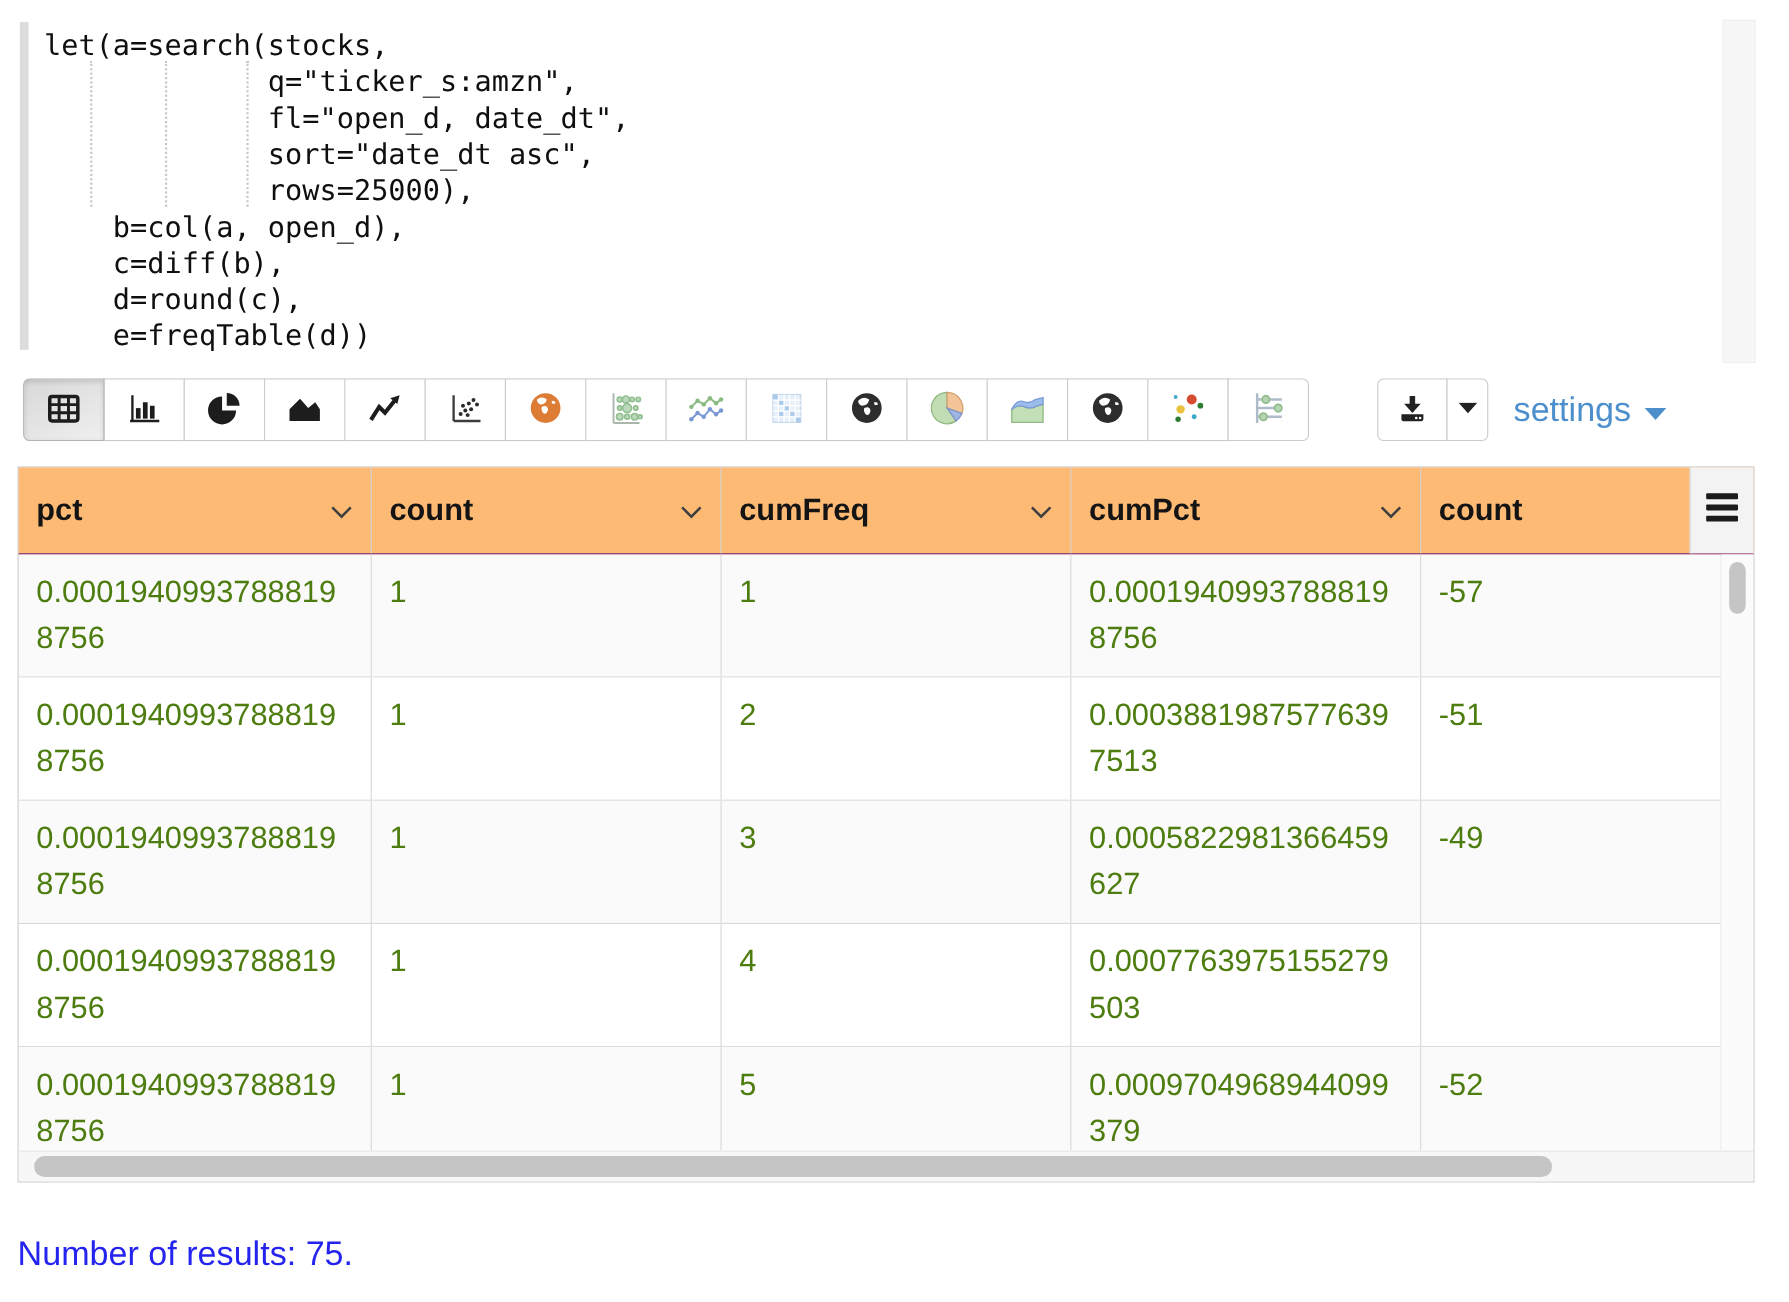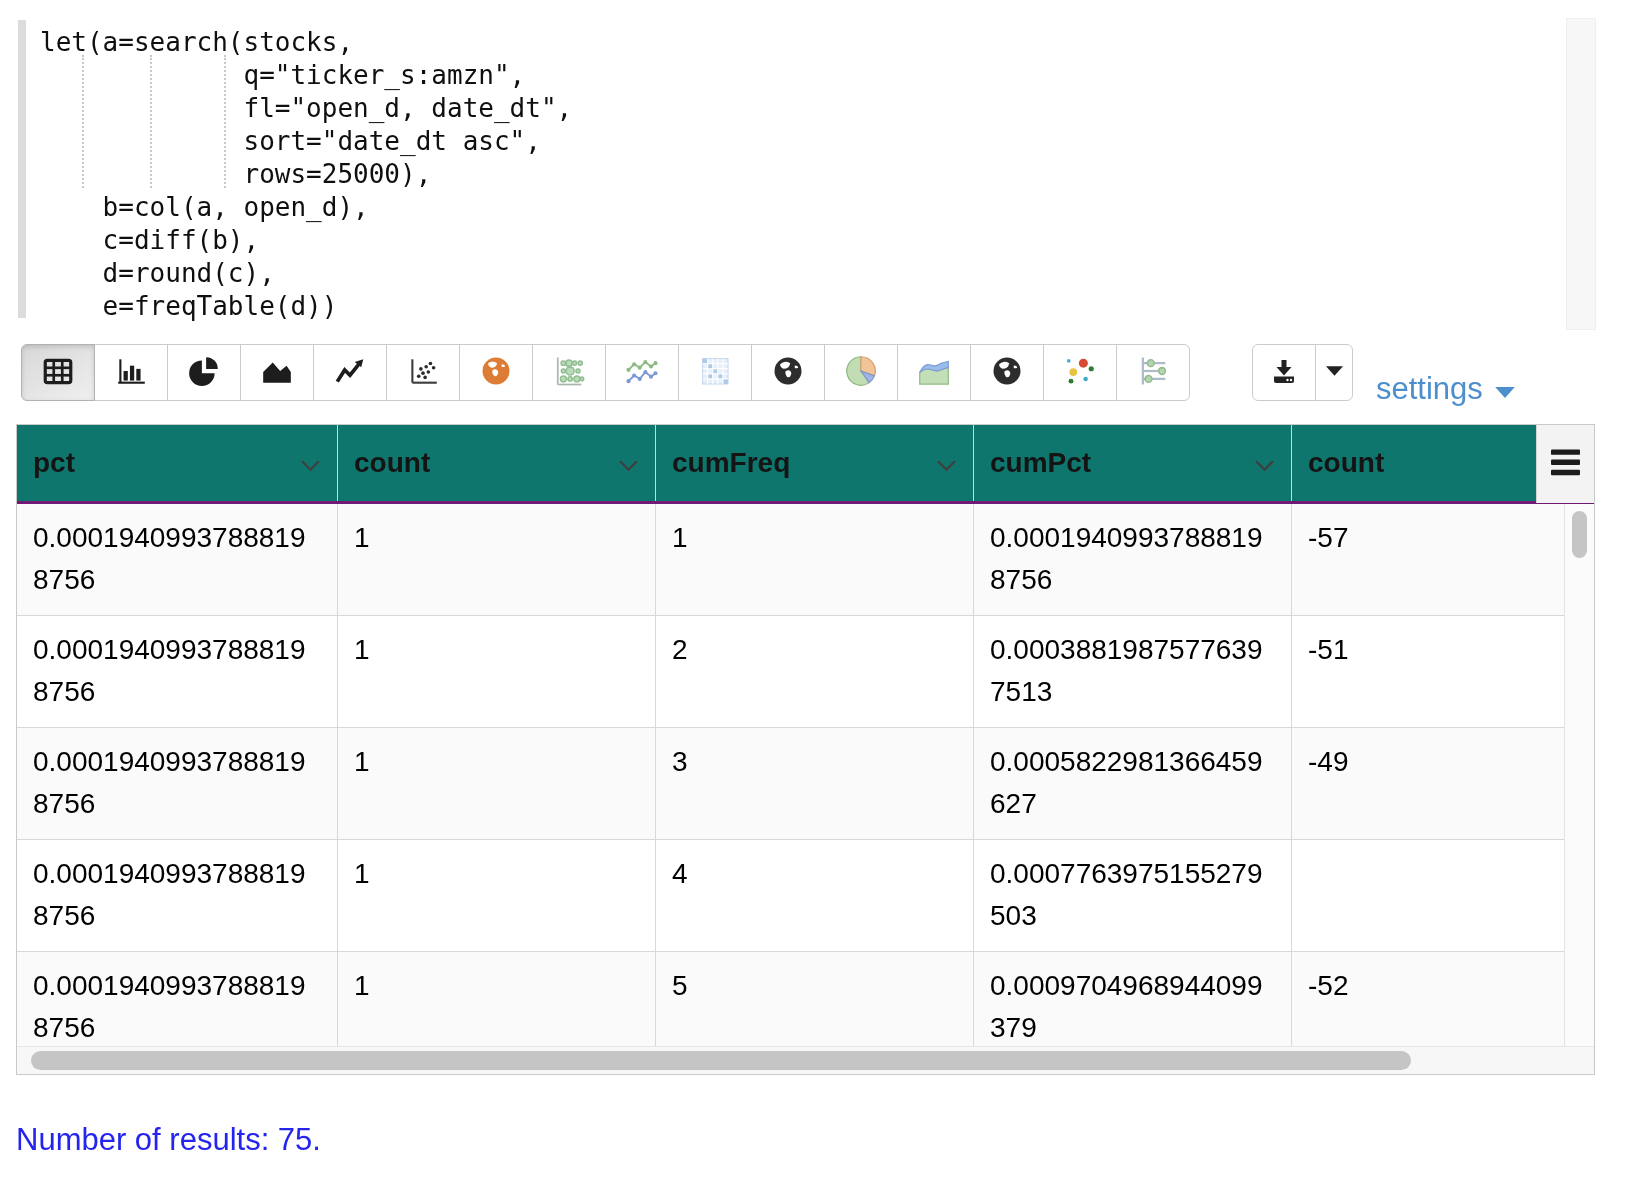--- a/index.html
+++ b/index.html
@@ -22,40 +22,40 @@
            display:flex;align-items:center;justify-content:center;padding:0;cursor:pointer;box-sizing:border-box;}
   .viz-btn:first-child{border-radius:6px 0 0 6px;margin-left:0;}
   .viz-btn:last-child{border-radius:0 6px 6px 0;}
   .viz-btn.active{background:linear-gradient(150deg,#d8d8d8,#efefef);border-color:#b2b2b2;
                   box-shadow:inset 0 2px 5px rgba(0,0,0,.14);position:relative;z-index:2;}
   .dl-group{position:absolute;left:1252px;top:344px;height:57px;display:flex;}
   .dl-main{width:64px;height:57px;background:#fff;border:1px solid #cbcbcb;border-radius:6px 0 0 6px;
            display:flex;align-items:center;justify-content:center;cursor:pointer;box-sizing:border-box;}
   .dl-caret{width:38px;height:57px;background:#fff;border:1px solid #cbcbcb;margin-left:-1px;border-radius:0 6px 6px 0;
             display:flex;align-items:center;justify-content:center;cursor:pointer;box-sizing:border-box;}
-  .settings{position:absolute;left:1376px;top:360px;height:57px;display:flex;align-items:center;gap:12px;
+  .settings{position:absolute;left:1376px;top:344px;height:57px;display:flex;align-items:center;gap:12px;
             color:#4d8fcc;font-size:31px;cursor:pointer;}
 
   
   .grid{position:absolute;left:16px;top:424px;width:1579px;height:651px;border:1px solid #c9c9c9;
         box-sizing:border-box;background:#fff;}
-  .grid-header{position:absolute;left:0;top:0;right:0;height:79px;background:#0f766e;
-               border-bottom:3px solid #701a75;display:flex;box-sizing:border-box;}
+  .grid-header{position:absolute;left:0;top:0;right:0;height:79px;background:#fdba74;
+               border-bottom:1px solid #701a75;display:flex;box-sizing:border-box;}
   .hcell{position:relative;display:flex;align-items:center;padding-left:16px;box-sizing:border-box;
          border-right:1px solid #d4d4d4;font-weight:bold;font-size:28px;color:#141414;cursor:pointer;}
   .hcol0{width:321px;} .hcol1{width:318px;align-items:center;} .hcol2{width:318px;} .hcol3{width:318px;} .hcol4{width:246px;}
   .hcell .chev{position:absolute;right:16px;top:34px;}
   .menu-cell{position:absolute;right:0;top:0;width:57px;height:78px;background:#f3f3f3;
              border-left:1px solid #d4d4d4;display:flex;align-items:center;justify-content:center;cursor:pointer;}
   .grid-body{position:absolute;left:0;top:79px;right:29px;bottom:28px;overflow:hidden;
              border-right:1px solid #e2e2e2;box-sizing:border-box;}
   .grow{display:flex;height:112px;box-sizing:border-box;border-bottom:1px solid #d8d8d8;background:#fff;}
   .grow.odd{background:#fafafa;}
   .gcell{box-sizing:border-box;border-right:1px solid #d8d8d8;padding:13px 26px 0 16px;
-         font-size:28px;line-height:42px;word-break:break-all;color:#000000;}
+         font-size:28px;line-height:42px;word-break:break-all;color:#4d7c0f;}
   .gcol0{width:321px;} .gcol1{width:318px;} .gcol2{width:318px;} .gcol3{width:318px;}
   .gcol4{flex:1;border-right:none;}
   .v-scroll{position:absolute;top:79px;right:0;width:29px;bottom:28px;background:#fbfbfb;}
   .v-thumb{position:absolute;top:7px;left:7px;width:15px;height:47px;border-radius:8px;background:#c5c5c5;cursor:pointer;}
   .h-scroll{position:absolute;left:0;right:0;bottom:0;height:28px;background:#f7f7f7;border-top:1px solid #e6e6e6;box-sizing:border-box;}
   .h-thumb{position:absolute;left:14px;top:4px;width:1380px;height:19px;border-radius:10px;background:#c5c5c5;cursor:pointer;}
 
   .results{position:absolute;left:16px;top:1122px;font-size:31px;color:#2424ee;}
 </style>
 </head>

